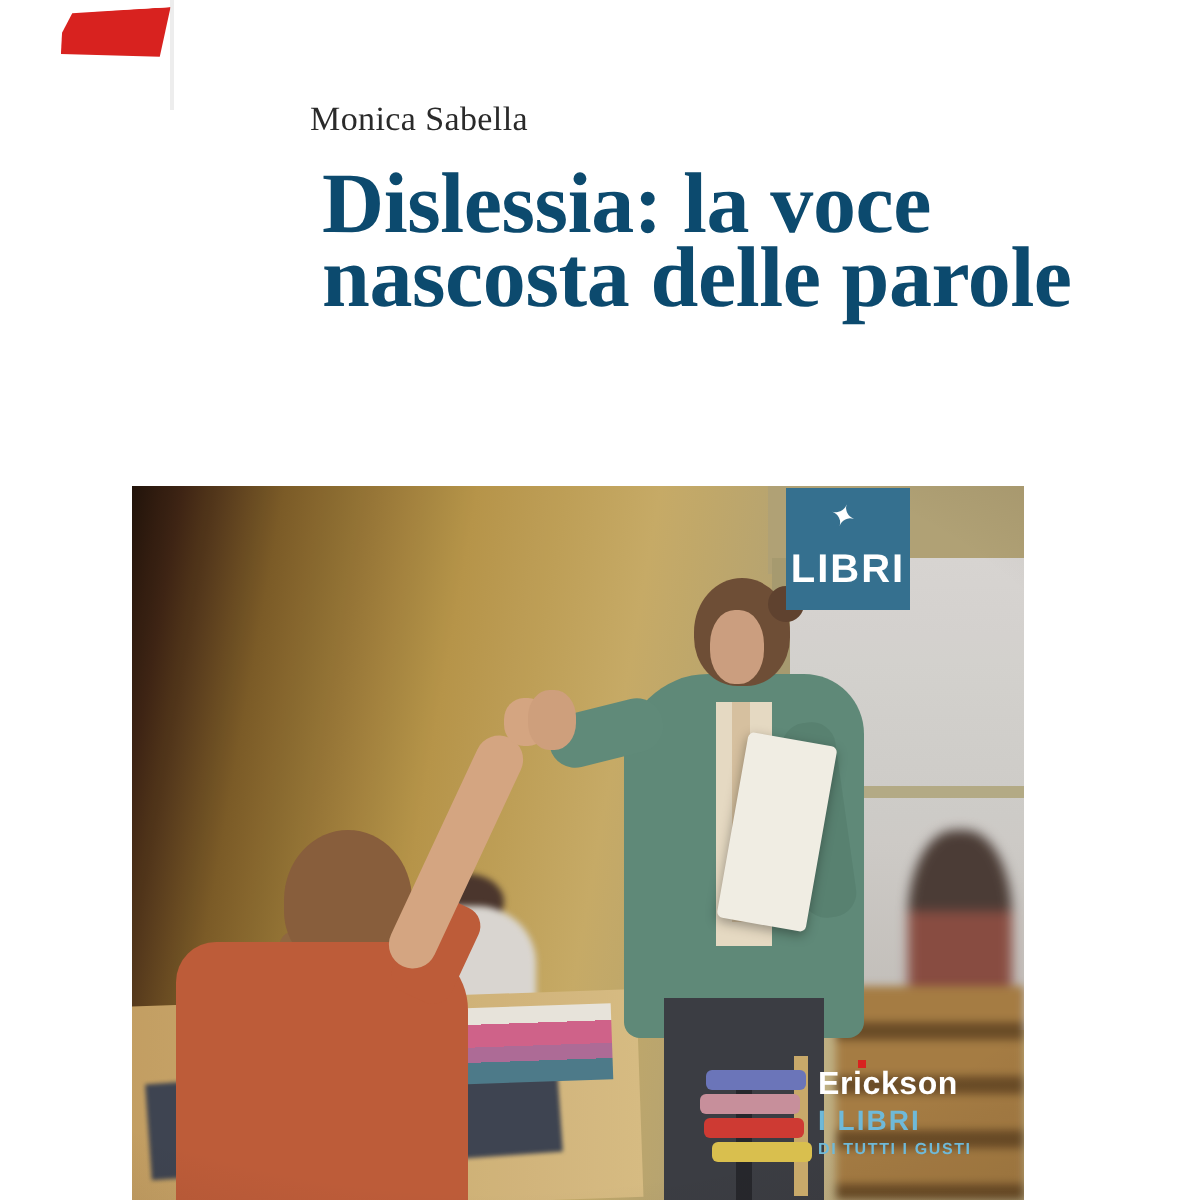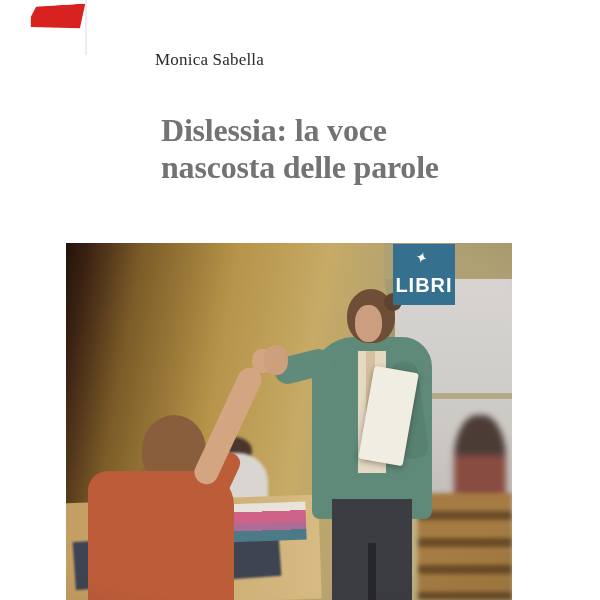--- a/index.html
+++ b/index.html
@@ -7,22 +7,22 @@
           font-family:"Liberation Serif",serif;}
 
   
   .flag-pole{position:absolute;left:85px;top:0;width:2px;height:55px;background:#ededed;}
   .corner-flag{position:absolute;left:30px;top:5px;width:56px;height:25px;
                clip-path:polygon(2% 40%,12% 2%,100% 0,88% 98%,0 82%);
                transform:rotate(-3deg);}
 
   
   .author{position:absolute;left:155px;top:50px;font-size:17px;color:#2a2a2a;letter-spacing:.2px;}
-  .title{position:absolute;left:161px;top:112px;margin:0;font-size:32px;line-height:37px;
-         font-weight:600;color:#737373;letter-spacing:-.2px;}
+  .title{position:absolute;left:161px;top:84px;margin:0;font-size:43px;line-height:37px;
+         font-weight:600;color:#0c4a6e;letter-spacing:-.2px;}
   .title span{display:block;}
 
   
   .photo{position:absolute;left:66px;top:243px;width:446px;height:357px;overflow:hidden;background:#b89a55;}
   .scene{position:absolute;inset:0;filter:saturate(.96) contrast(.97);}
   .ph{position:absolute;}
 
   .wall{inset:0;background:linear-gradient(100deg,#1f1006 0%,#3d2110 5%,#7c5a22 15%,#b99544 34%,#c9ab62 52%,#b3a272 70%,#c2b181 78%,#bcae83 100%);}
   .window-top-band{left:318px;top:0;width:128px;height:44px;background:#b2a273;}
   .window{left:328px;top:36px;width:118px;height:236px;background:linear-gradient(180deg,#dad7d3,#cfccc8 60%,#c2beb9);}
@@ -136,15 +136,26 @@
       <div class="ph teacher-trousers"></div>
       <div class="ph trouser-gap"></div>
       <div class="ph photo-vignette"></div>
     </div>
 
     <div class="live-badge" style="background: rgb(53, 112, 143);">
       <span class="live-star">✦</span>
       <span class="live-label">LIBRI</span>
     </div>
 
+    <div class="pub-logo">
+      <div class="pencil"></div>
+      <div class="bar bar0" style="background: rgb(107, 117, 185);"></div>
+      <div class="bar bar1" style="background: rgb(199, 143, 155);"></div>
+      <div class="bar bar2" style="background: rgb(206, 58, 51);"></div>
+      <div class="bar bar3" style="background: rgb(217, 191, 78);"></div>
+      <div class="pub-name" style="color: rgb(255, 255, 255);">Erickson</div>
+      <div class="pub-dot" style="background: rgb(216, 34, 31);"></div>
+      <div class="pub-tag1" style="color: rgb(111, 185, 216);">I LIBRI</div>
+      <div class="pub-tag2" style="color: rgb(111, 185, 216);">DI TUTTI I GUSTI</div>
+    </div>
   </div>
 
 </div>
 
 </body></html>

